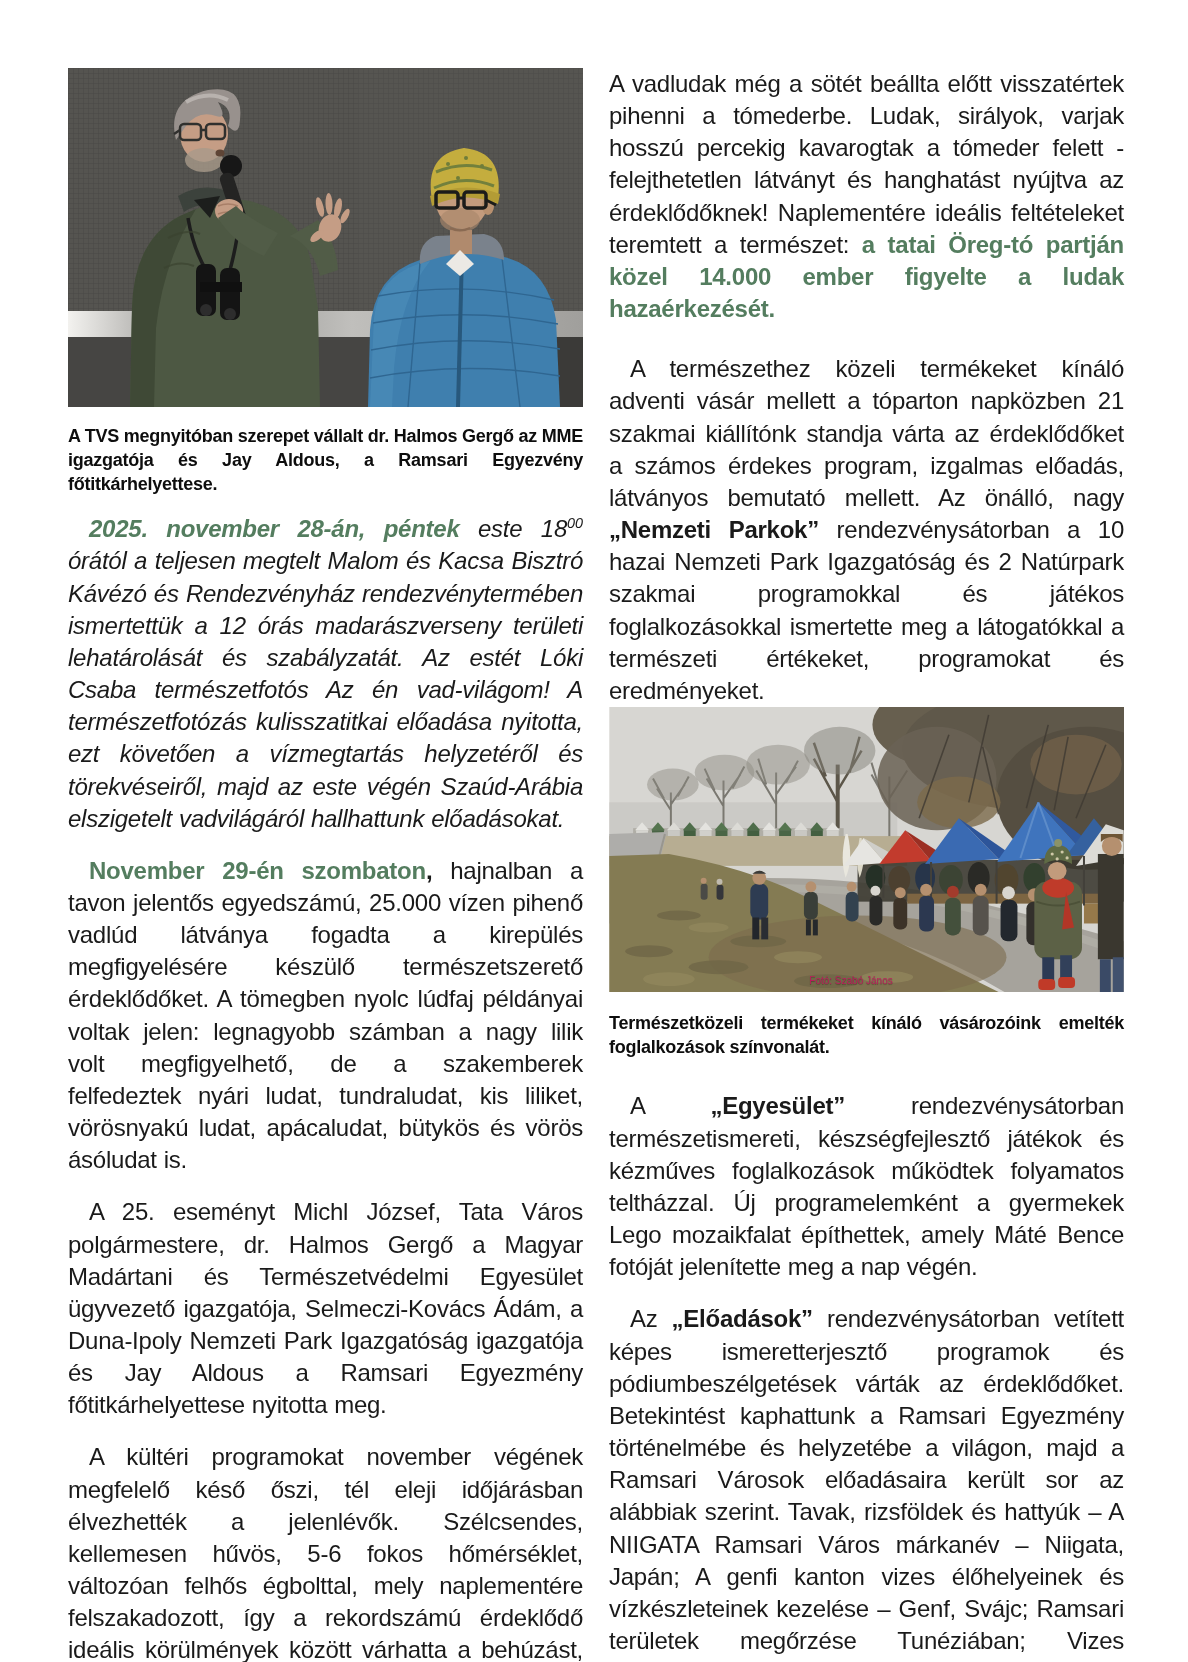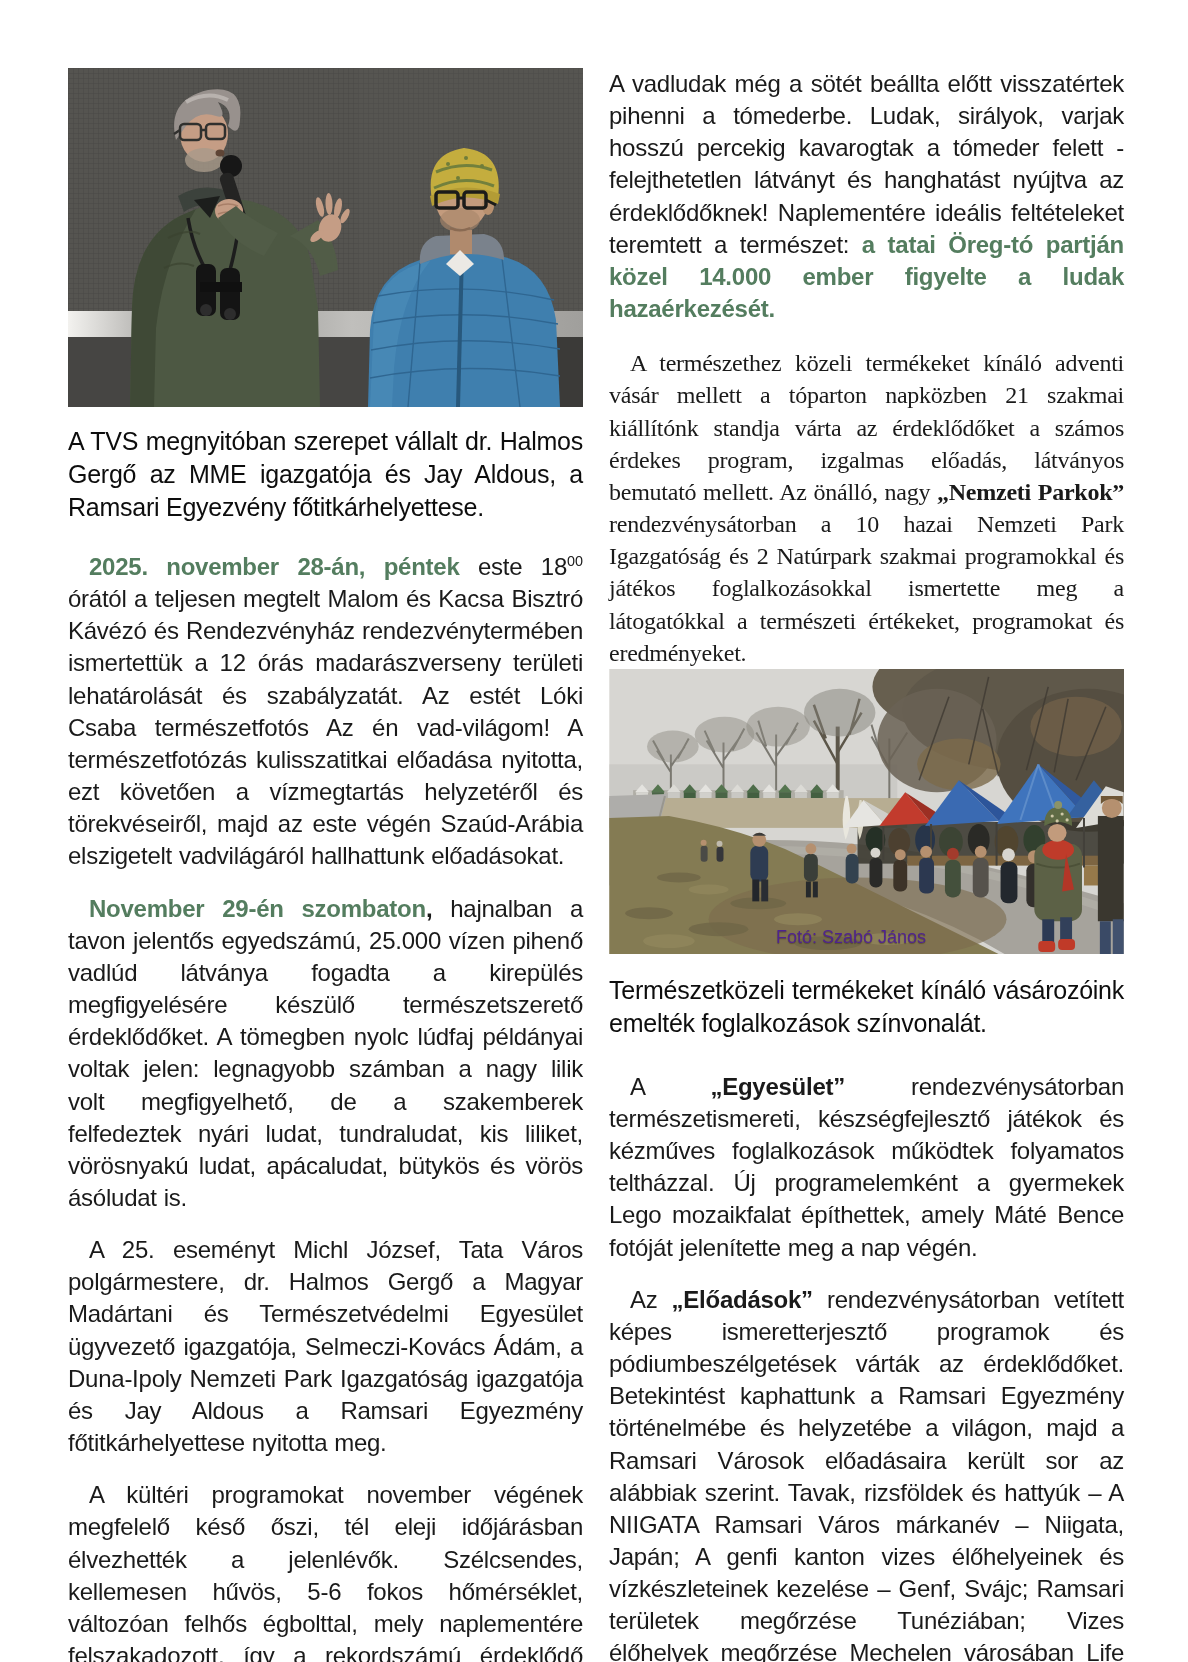--- a/index.html
+++ b/index.html
@@ -2,34 +2,34 @@
 <html lang="hu"><head>
 <meta charset="utf-8">
 <style>
   html,body{margin:0;padding:0;background:#ffffff;}
   body{width:1188px;height:1662px;overflow:hidden;font-family:"Liberation Sans",sans-serif;}
   .page{box-sizing:border-box;width:1188px;height:1662px;padding:68px 64px 0 68px;background:#ffffff;}
   .columns{display:flex;gap:26px;align-items:flex-start;}
   .col{width:515px;flex:0 0 515px;}
   figure.photo{margin:0;position:relative;width:515px;}
   figure.photo svg{display:block;}
-  .caption{font-weight:400;font-size:25px;line-height:1.32;text-align:justify;color:#0d0d0d;letter-spacing:-0.25px;margin-top:18px;}
+  .caption{font-weight:700;font-size:18px;line-height:1.32;text-align:justify;color:#0d0d0d;letter-spacing:-0.25px;margin-top:18px;}
   .caption.cap2{margin-top:20px;}
   .para{margin:0;font-size:24px;line-height:1.34;text-align:justify;color:#1a1a1a;letter-spacing:-0.25px;word-spacing:0.5px;}
   .para.indent{text-indent:21px;}
-  .mt-lead{margin-top:27px;}
+  .mt-lead{margin-top:17px;font-style:italic;}
   .mt-sm{margin-top:20px;}
-  .mt-md{margin-top:22px;font-family:Liberation Serif, serif;}
+  .mt-md{margin-top:28px;}
   .mt-cap{margin-top:31px;}
   .mt-photo{margin-top:18px;}
   .run-green{color:#547d5f;font-weight:700;}
   .run-bold{font-weight:700;}
   .run-sup{font-size:0.6em;vertical-align:super;letter-spacing:0;}
   .credit{position:absolute;left:242px;bottom:6px;transform:translateX(-50%);
-    color:#4c1d95;font-size:18px;opacity:0.92;white-space:nowrap;
+    color:#be185d;font-size:10px;opacity:0.92;white-space:nowrap;
     text-shadow:0 1px 1px rgba(60,50,30,.6);}
 </style>
 </head>
 <body>
 
 <div class="page">
   <div class="columns">
 
     <div class="col">
 

